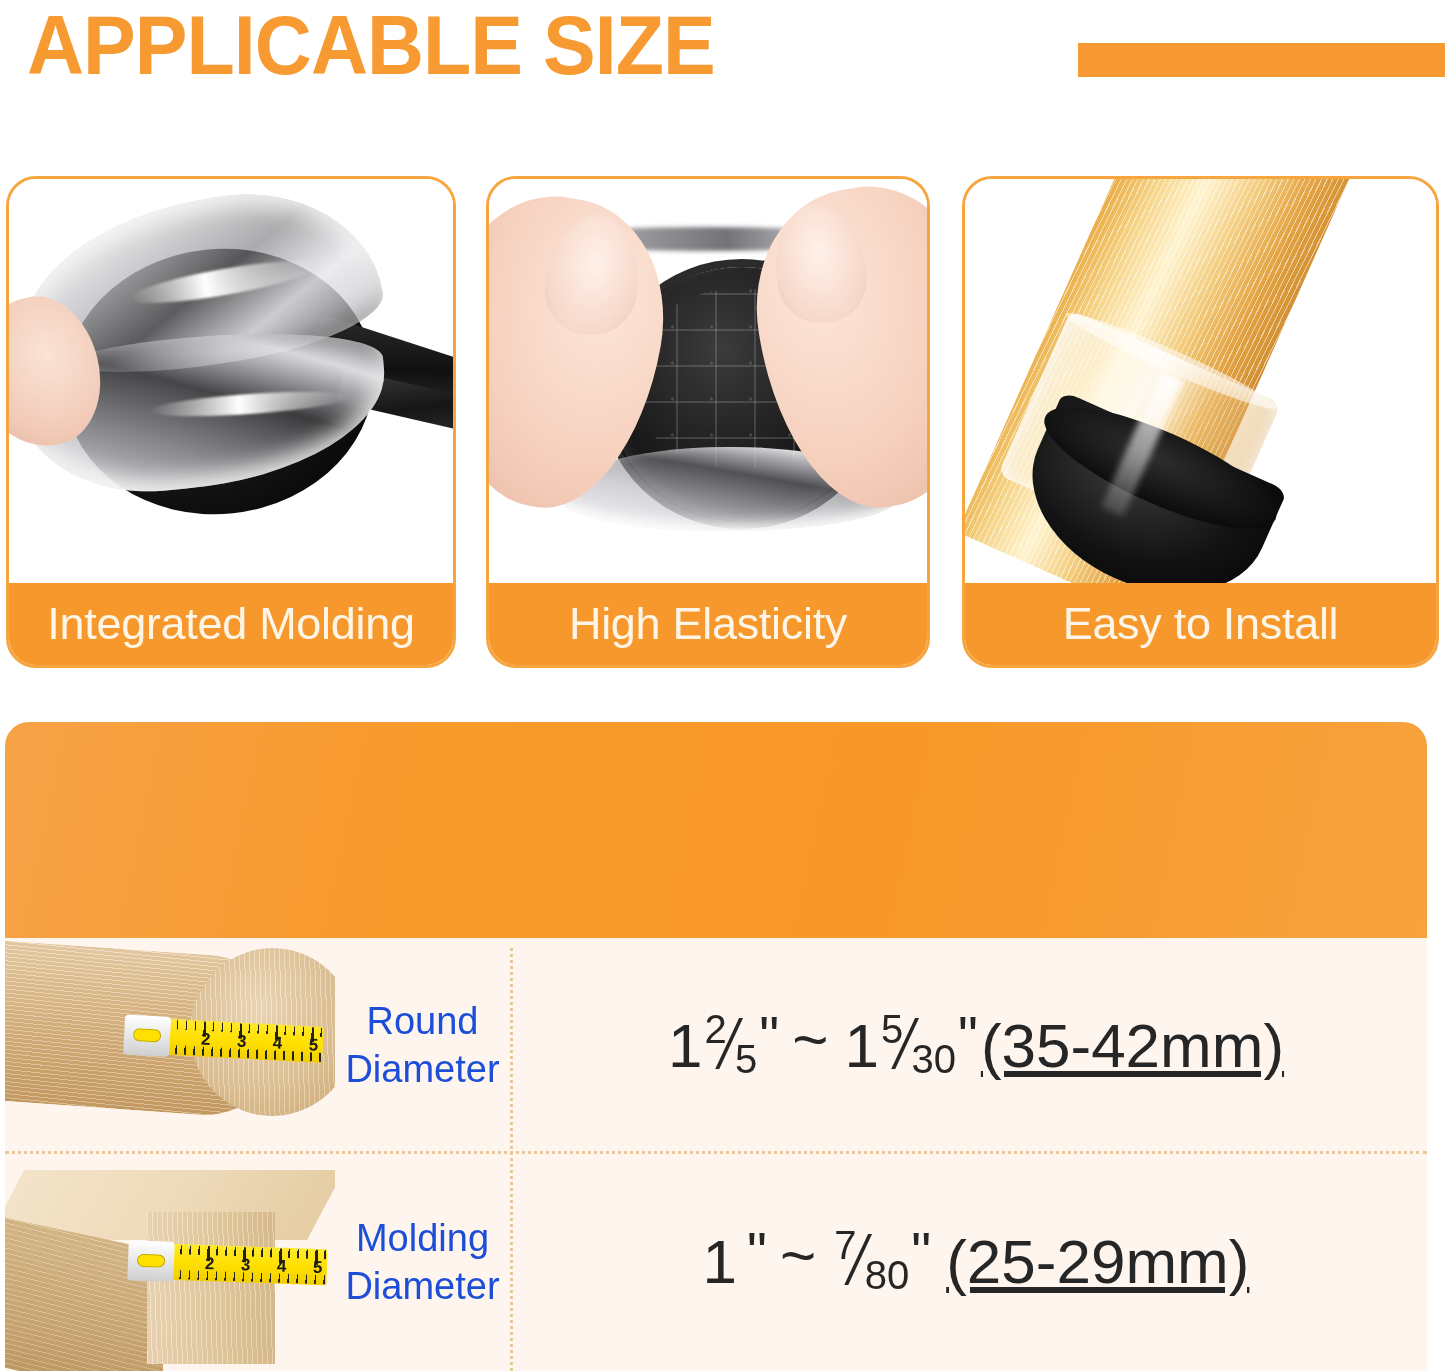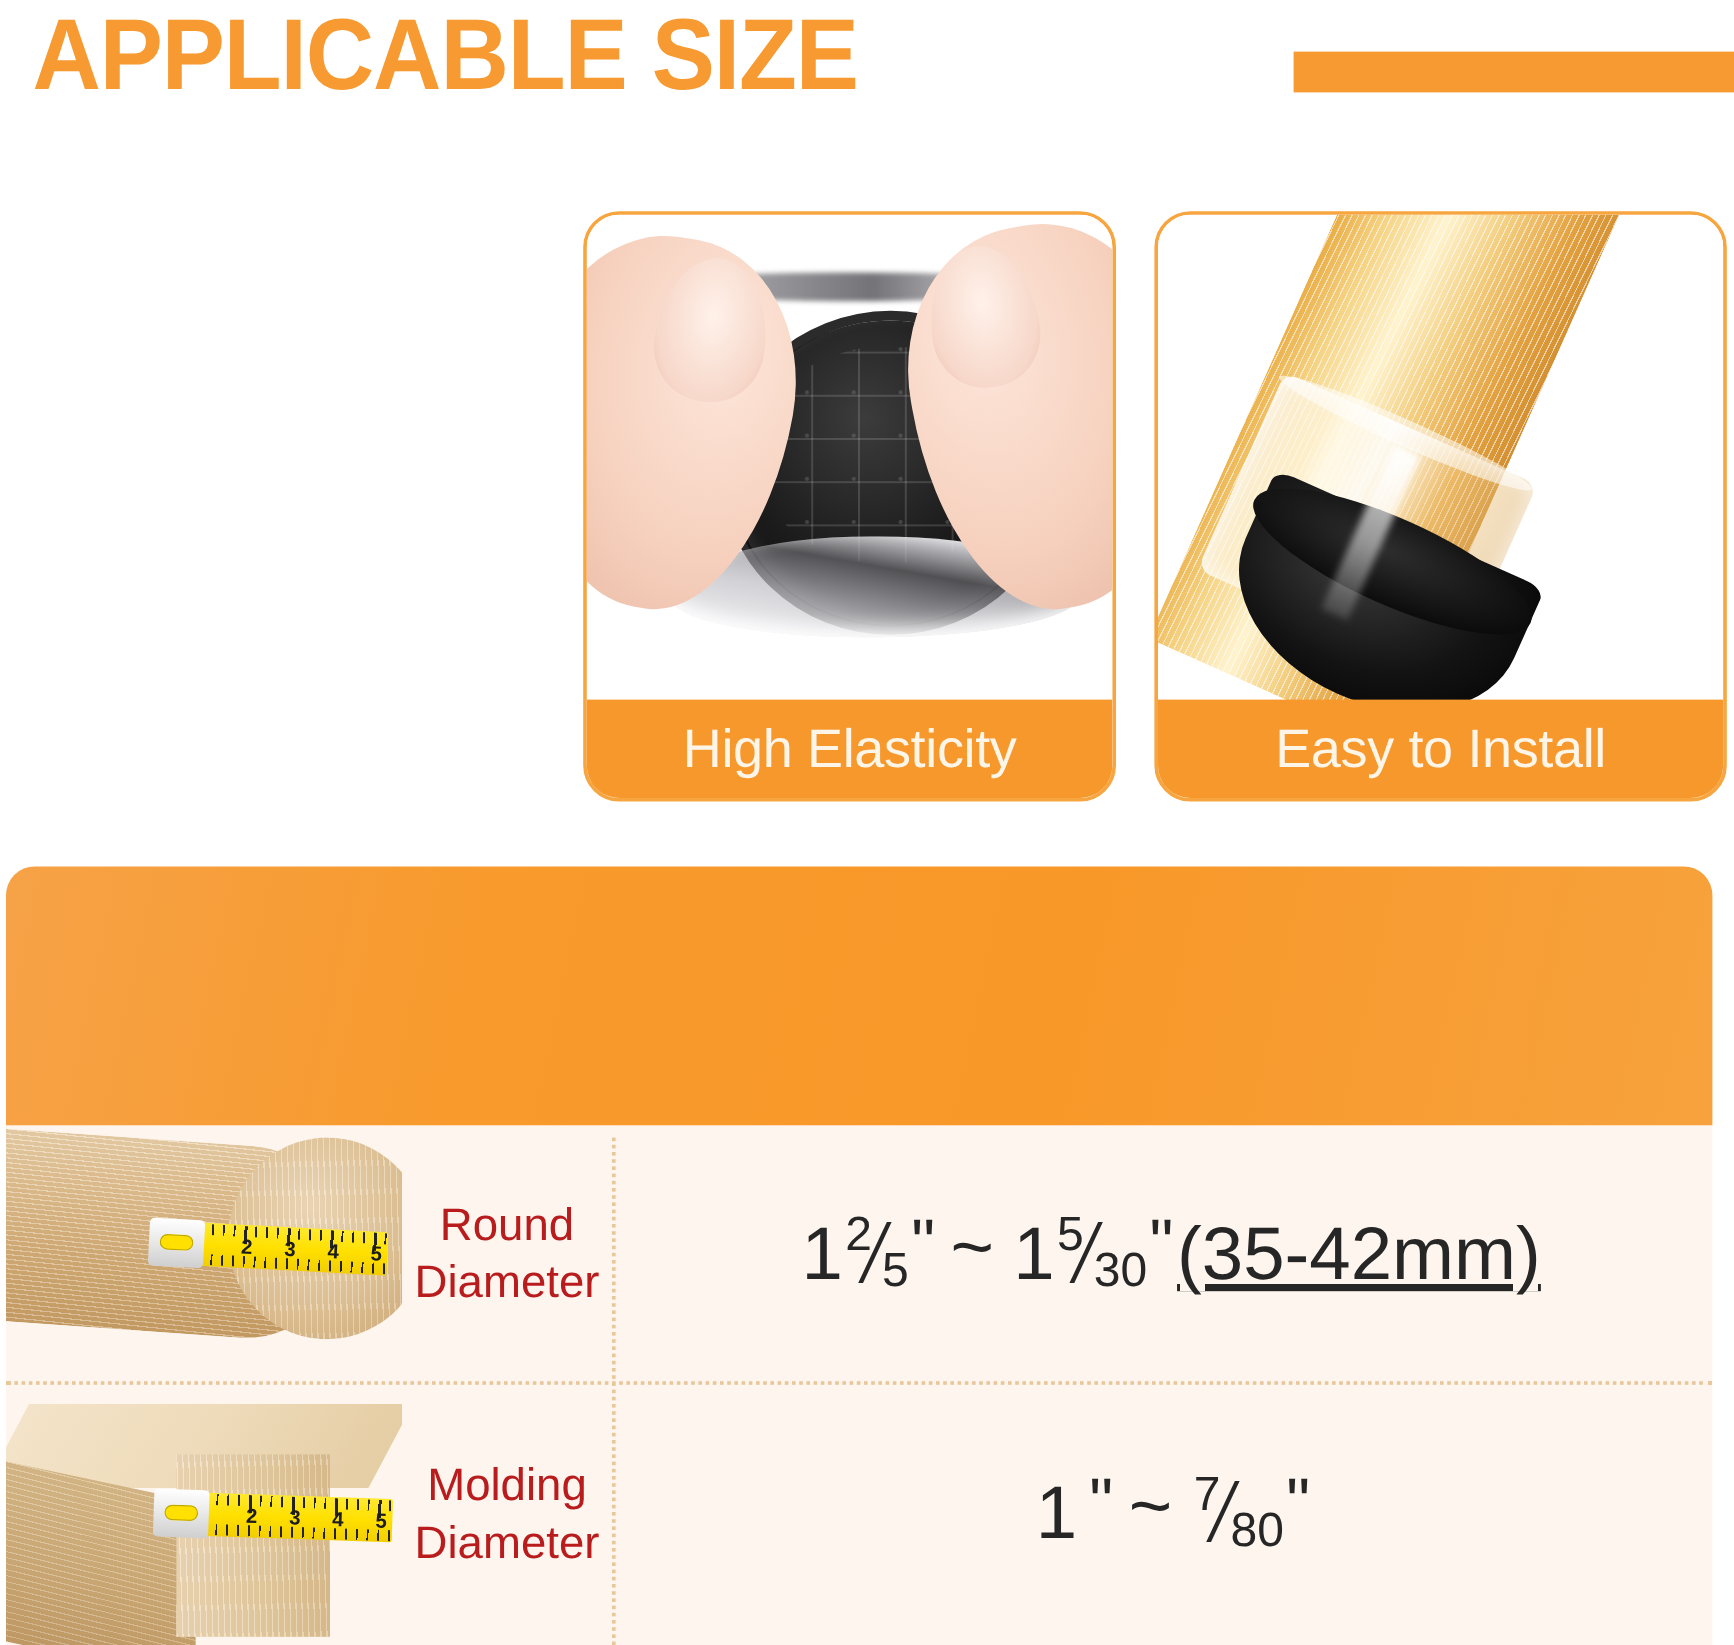--- a/index.html
+++ b/index.html
@@ -304,21 +304,21 @@
   .tape .nums span {
     position:absolute; font-size:17px; font-weight:bold; color:#1c1c1c;
     font-family:"Liberation Sans", sans-serif;
   }
   #tape-0 { left:128px; top:84px; width:190px; transform:rotate(3deg); }
   #tape-1 { left:132px; top:94px; width:190px; transform:rotate(2deg); }
 
   .spec-label {
     position:absolute; left:330px; top:0; width:175px; height:100%;
     display:flex; flex-direction:column; align-items:center; justify-content:center;
-    color:#b91c1c; font-size:38px; line-height:48px; text-align:center;
+    color:#1d4ed8; font-size:38px; line-height:48px; text-align:center;
     font-weight:400;
   }
   .spec-value {
     position:absolute; left:530px; top:0; right:10px; height:100%;
     display:flex; align-items:center; justify-content:center;
     color:#262626; font-size:62px; white-space:nowrap; letter-spacing:0px;
   }
   .frac { display:inline-flex; align-items:center; position:relative; font-size:62px; }
   .frac .num {
     font-size:40px; position:relative; top:-16px; left:2px;
@@ -337,20 +337,33 @@
 </head>
 <body>
 
 <div id="header">
   <div id="header-title">APPLICABLE SIZE</div>
   <div id="header-rule"></div>
 </div>
 
 <div id="cards">
 
+  <div class="card" id="card-0">
+    <div class="card-media">
+      <div class="c1-disc"></div>
+      <div class="c1-tail"></div>
+      <div class="c1-tail2"></div>
+      <div class="c1-clear-top"></div>
+      <div class="c1-clear-bot"></div>
+      <div class="c1-gloss"></div>
+      <div class="c1-gloss2"></div>
+      <div class="c1-finger"></div>
+    </div>
+    <div class="card-label">Integrated Molding</div>
+  </div>
 
   <div class="card" id="card-2">
     <div class="card-media">
       <div class="c3-leg"></div>
       <div class="c3-sleeve"></div>
       <div class="c3-sleeve-top"></div>
       <div class="c3-black"></div>
       <div class="c3-black-face"></div>
       <div class="c3-hilite"></div>
     </div>
@@ -460,16 +473,17 @@
     <div class="spec-value">
       <span>1</span>
         <span class="qt" style="padding-left:10px">"</span>
         <span class="tilde">~</span>
         <span class="frac">
           <span class="num">7</span>
           <span class="slash">⁄</span>
           <span class="den">80</span>
         </span>
         <span class="qt">"</span>
+        <span class="mm" style="padding-left:18px">(25-29mm)</span>
     </div>
   </div>
 
 </div>
 
 </body></html>

